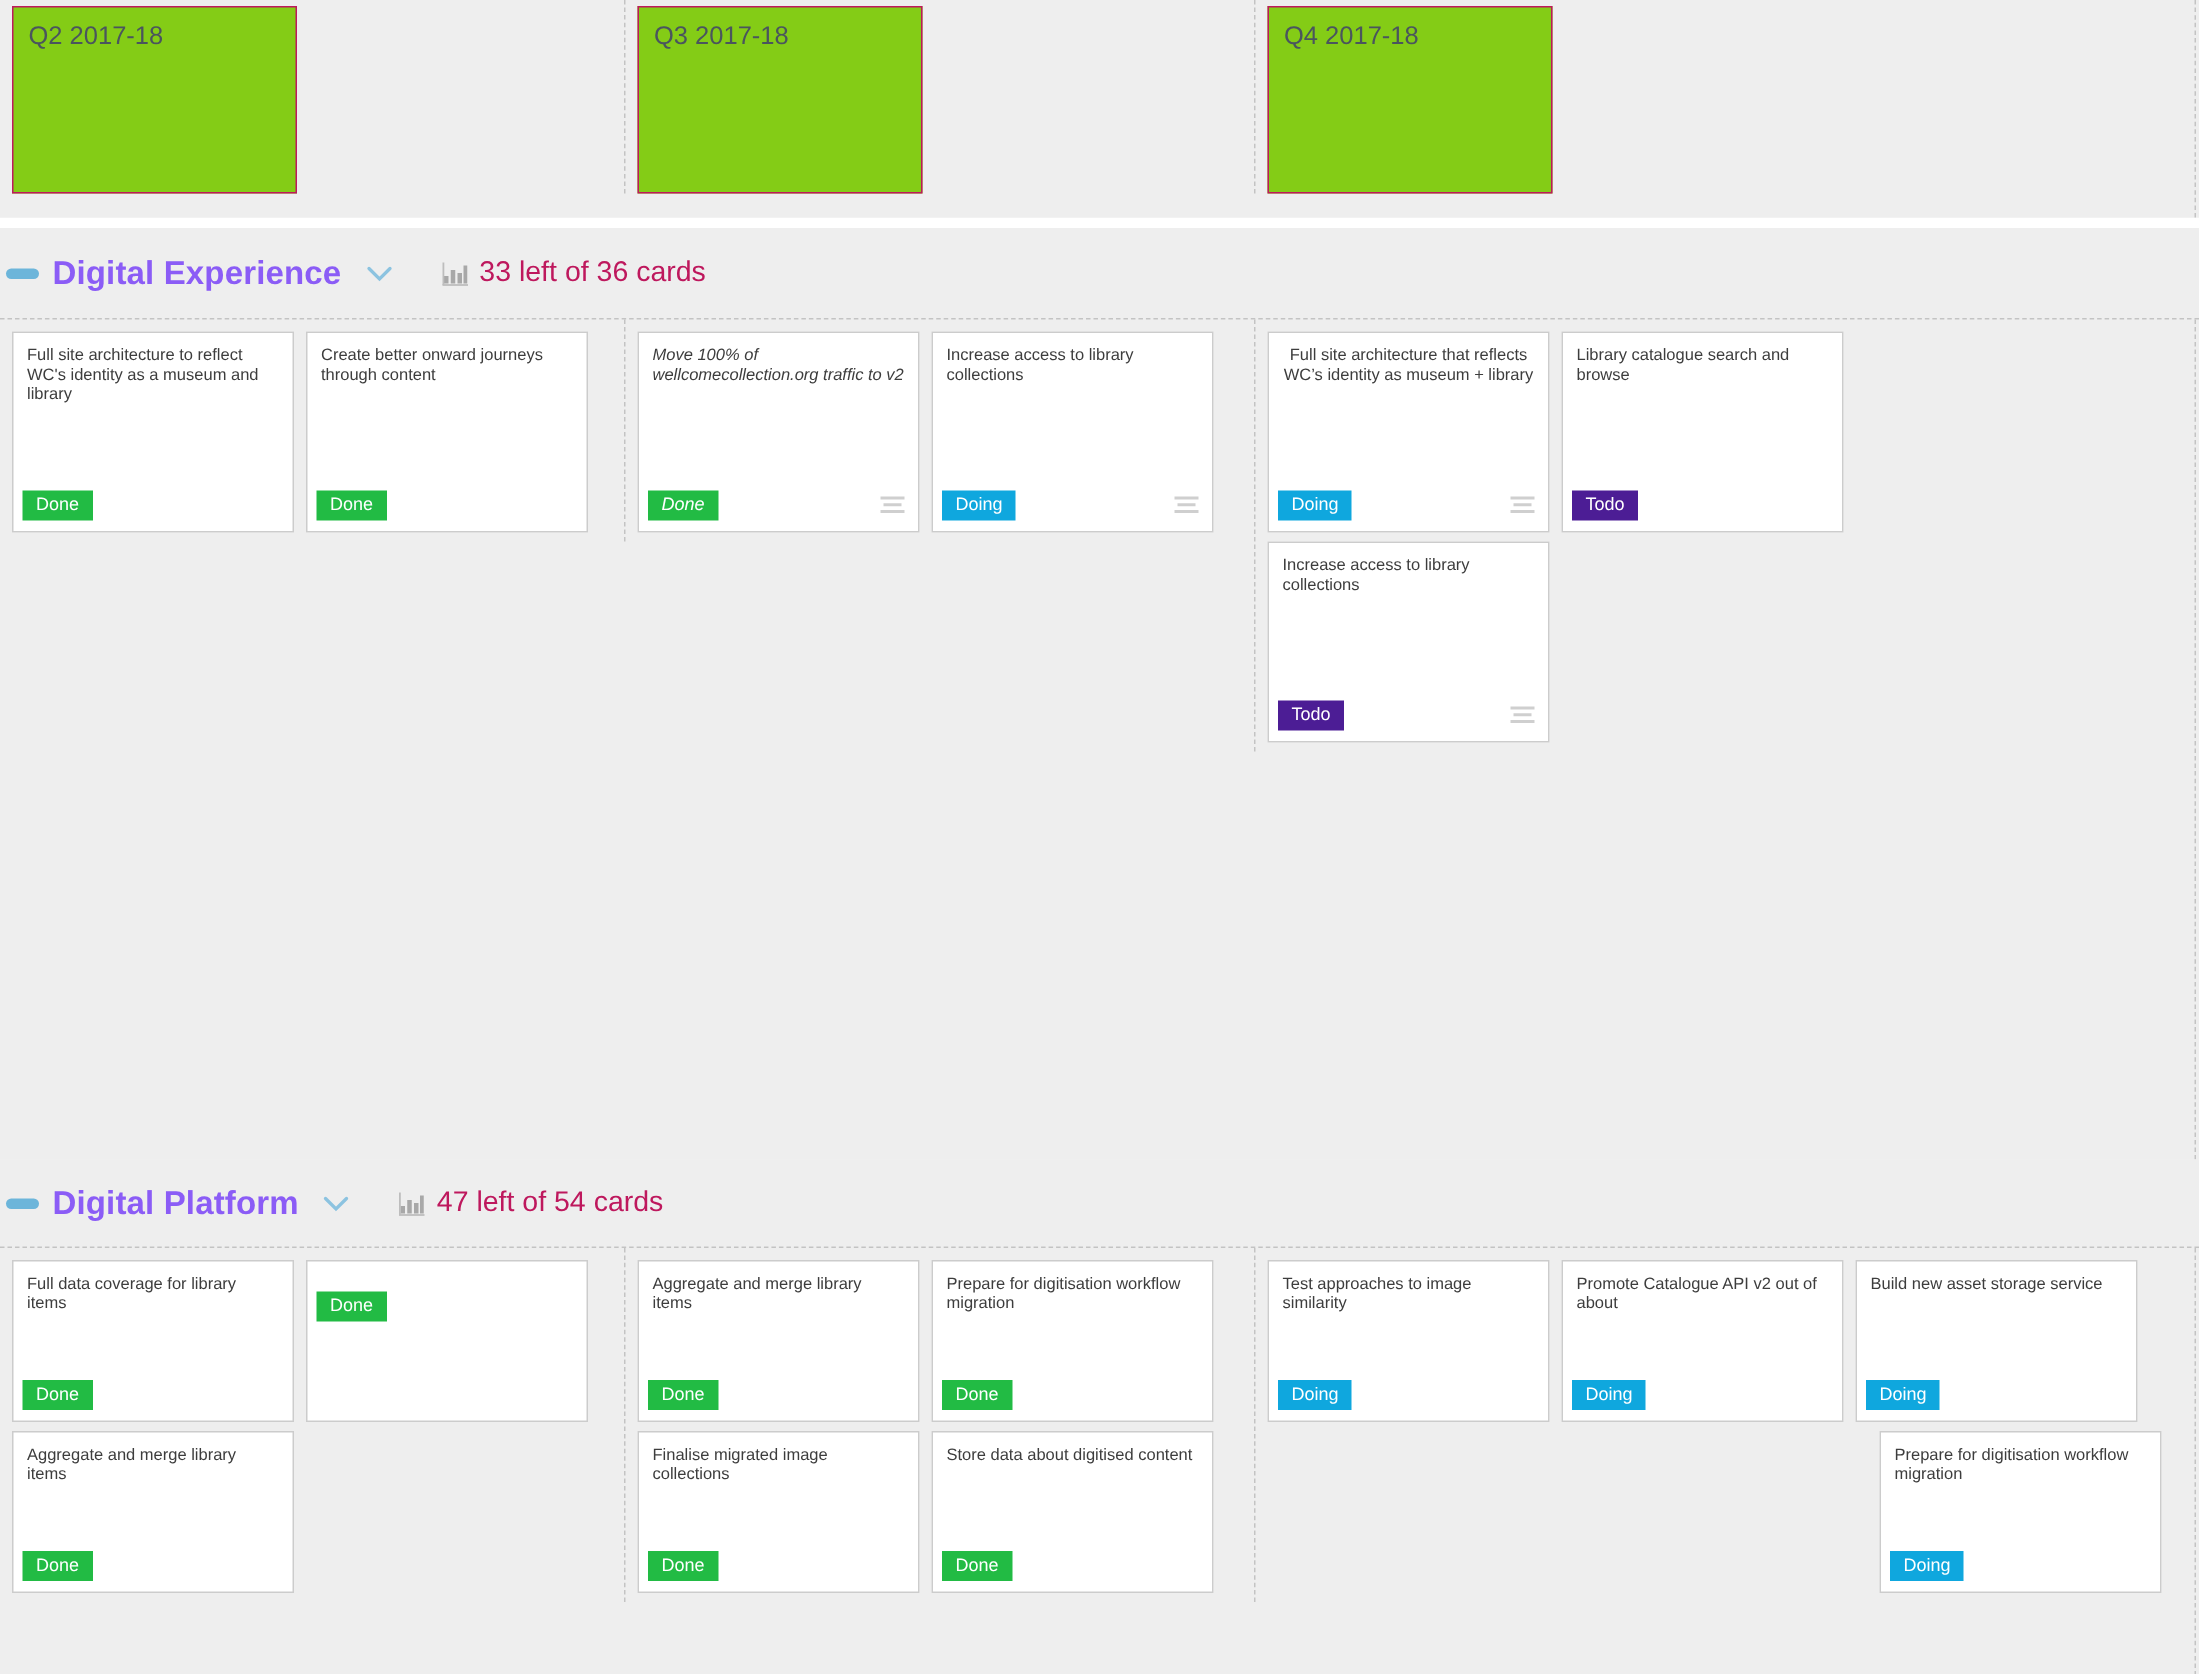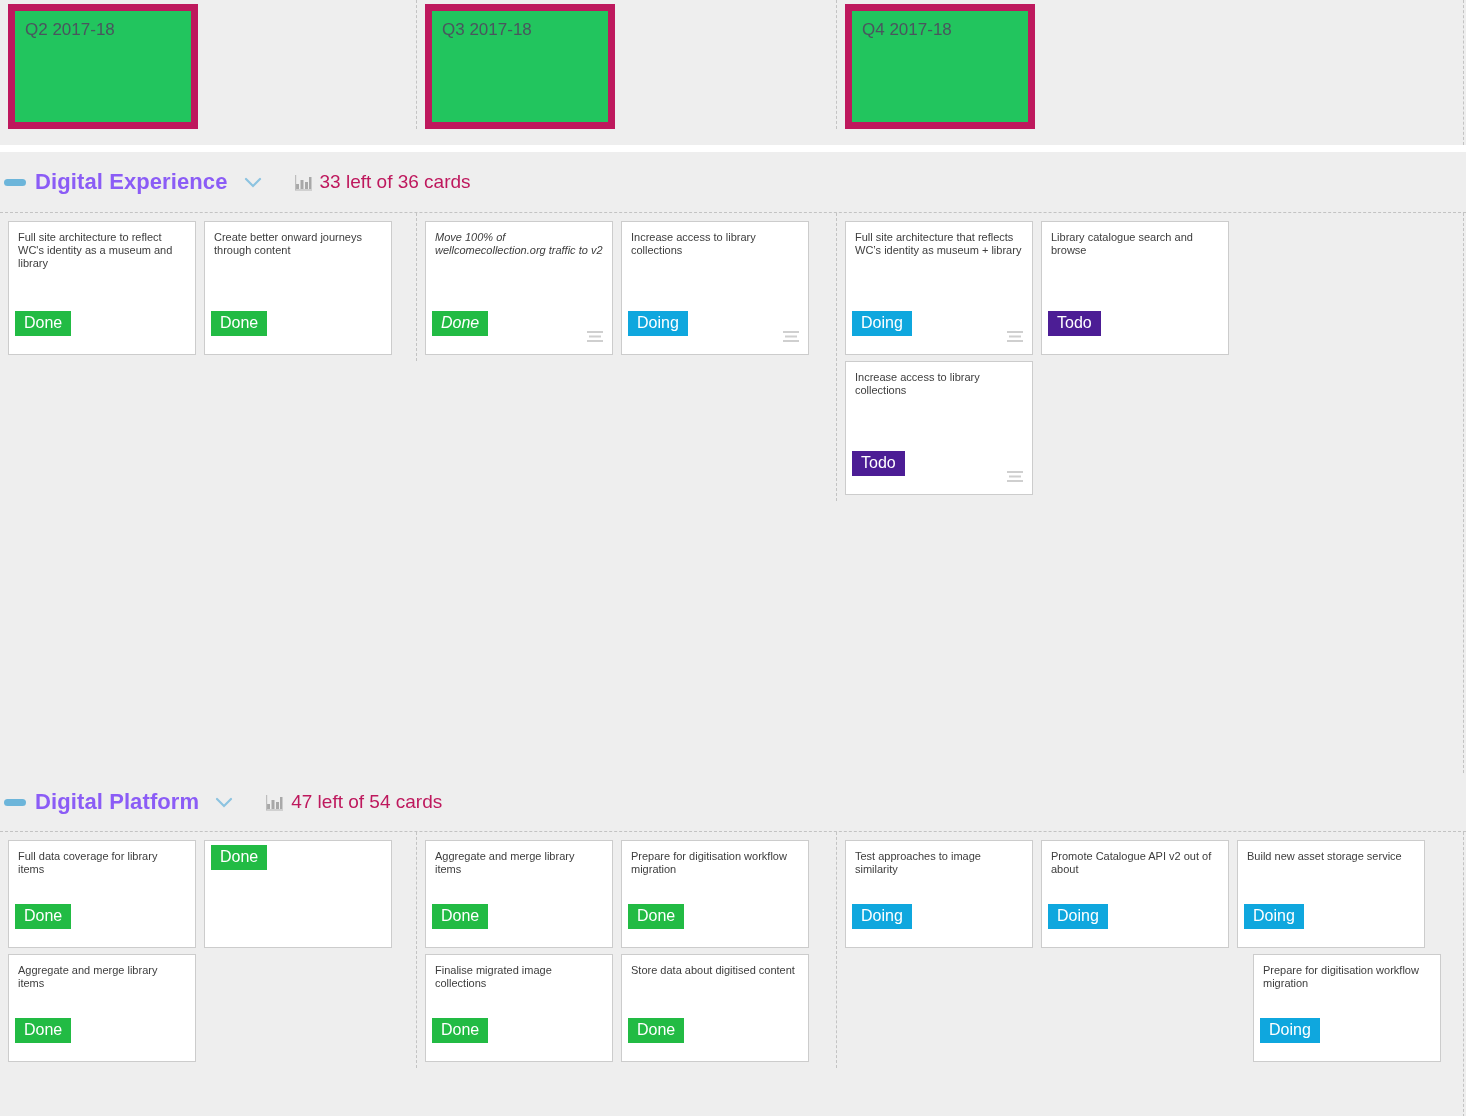--- a/index.html
+++ b/index.html
@@ -122,22 +122,22 @@
     position: absolute;
     top: 0; bottom: 0;
     left: 1463px;
     border-left: 1px dashed #c3c3c3;
   }
 
   
   .qcard {
     width: 190px;
     height: 125px;
-    background: #22c55e;
-    border: 7px solid #be185d;
+    background: #84cc16;
+    border: 1px solid #be185d;
     margin: 4px 0 0 8px;
     padding: 9px 10px;
     font-size: 17px;
     color: #4a555e;
   }
 
   
   .card {
     position: relative;
     width: 188px;
@@ -161,24 +161,24 @@
   .card-footer {
     position: relative;
     height: 38px;
     display: flex;
     align-items: flex-end;
     margin: 0 -9px 0 0;
   }
 
   .badge {
     display: inline-block;
-    font-size: 16px;
+    font-size: 12px;
     color: #ffffff;
     padding: 3px 9px 4px 9px;
-    margin: 0 0 18px -3px;
+    margin: 0 0 7px -3px;
     line-height: 1.1;
     white-space: nowrap;
   }
   .badge-done  { background: #22bb44; }
   .badge-doing { background: #0fa7de; }
   .badge-todo  { background: #4c1d95; }
 
   .desc-icon {
     position: absolute;
     right: 8px;
@@ -283,21 +283,21 @@
                 <rect x="1" y="1" width="16" height="2" fill="#cfcfcf"></rect>
                 <rect x="3" y="5.5" width="12" height="2" fill="#cfcfcf"></rect>
                 <rect x="1" y="10" width="16" height="2" fill="#cfcfcf"></rect>
               </svg>
             </span>
           </div>
         </div>
       </div>
 
       <div class="column col-w3">
-        <div class="card" style="min-height:134px;">
+        <div class="card" style="min-height:134px;text-align:center;">
           <div class="card-title">Full site architecture that reflects WC’s identity as museum + library</div>
           <div class="card-footer">
             <span class="badge badge-doing">Doing</span>
             <span class="desc-icon">
               <svg viewBox="0 0 18 14" width="18" height="14">
                 <rect x="1" y="1" width="16" height="2" fill="#cfcfcf"></rect>
                 <rect x="3" y="5.5" width="12" height="2" fill="#cfcfcf"></rect>
                 <rect x="1" y="10" width="16" height="2" fill="#cfcfcf"></rect>
               </svg>
             </span>

